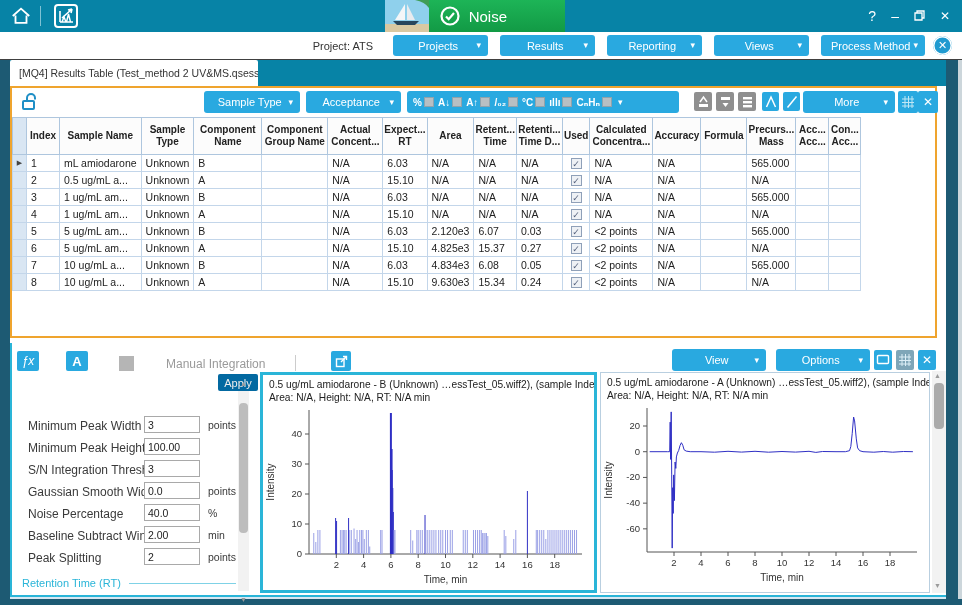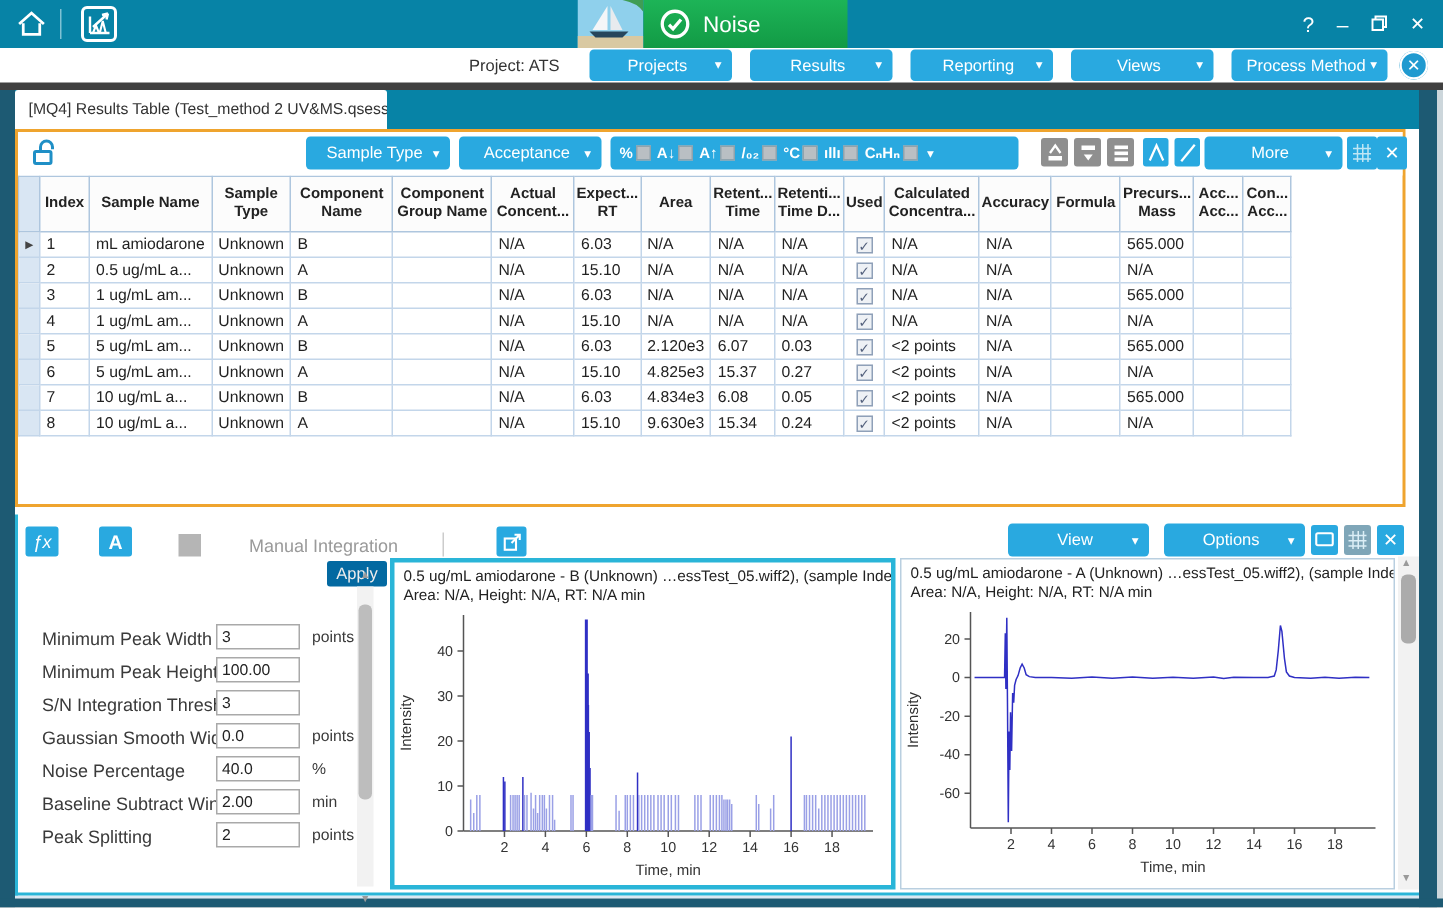--- a/index.html
+++ b/index.html
@@ -10,21 +10,21 @@
   .titlebar{position:absolute;left:0;top:0;width:962px;height:32px;background:#0783a6;display:flex;align-items:center;}
   .tb-icon{display:flex;align-items:center;justify-content:center;width:30px;height:28px;margin-left:6px;cursor:pointer;}
   .tb-sep{width:1px;height:20px;background:#7fc2d4;margin:0 4px;}
   .boat{width:44px;height:32px;margin-left:auto;flex:none;}
   .ready{height:32px;width:136px;background:linear-gradient(#1db457,#129a45);display:flex;align-items:center;color:#fff;flex:none;}
   .ready-txt{font-size:15px;margin-left:8px;}
   .winctl{display:flex;align-items:center;gap:15px;margin-left:auto;margin-right:12px;color:#fff;}
   .winctl span{cursor:pointer;font-size:12px;line-height:12px;}
   
   .menubar{position:absolute;left:0;top:32px;width:962px;height:28px;background:#fff;display:flex;align-items:center;
-    justify-content:flex-end;padding-right:10px;border-bottom:5px solid #404040;}
+    justify-content:flex-end;padding-right:10px;border-bottom:1px solid #404040;}
   .proj-label{color:#333;margin-right:8px;}
   .menu-btn{height:21px;width:95px;background:#29a9e0;color:#fff;border-radius:3px;display:flex;align-items:center;
     padding:0 7px;margin-left:12px;cursor:pointer;}
   .menu-btn .lbl{flex:1;text-align:center;}
   .caret{font-size:9px;line-height:9px;}
   .circle-x{width:19px;height:19px;border-radius:50%;background:#1f9ad0;color:#fff;display:flex;align-items:center;
     justify-content:center;font-size:11px;font-weight:bold;margin-left:8px;box-shadow:inset 0 0 0 1.5px #fff;cursor:pointer;}
   
   .frame-left{position:absolute;left:0;top:60px;width:10px;height:545px;background:#1d5a73;}
   .frame-right{position:absolute;left:946px;top:60px;width:12px;height:545px;background:#1d5a73;}
@@ -573,20 +573,24 @@
               <span class="sl">Baseline Subtract Window</span>
               <input value="2.00" style="">
               <span class="su">min</span>
             </div>
             <div class="set-row">
               <span class="sl">Peak Splitting</span>
               <input value="2" style="">
               <span class="su">points</span>
             </div>
           </div>
+        <div class="sec-head" style="top:206px">
+          <span>Retention Time (RT)</span>
+            <span class="rule"></span>
+        </div>
         <div class="set-scroll">
           <div class="sarrow" style="top:-12px">▲</div>
           <div class="thumb"></div>
           <div class="sarrow" style="bottom:-14px">▼</div>
         </div>
       </div>
 
       <div class="chart sel">
         <div class="ch-title">
           <div>0.5 ug/mL amiodarone - B (Unknown) …essTest_05.wiff2), (sample Index: 1)</div>

